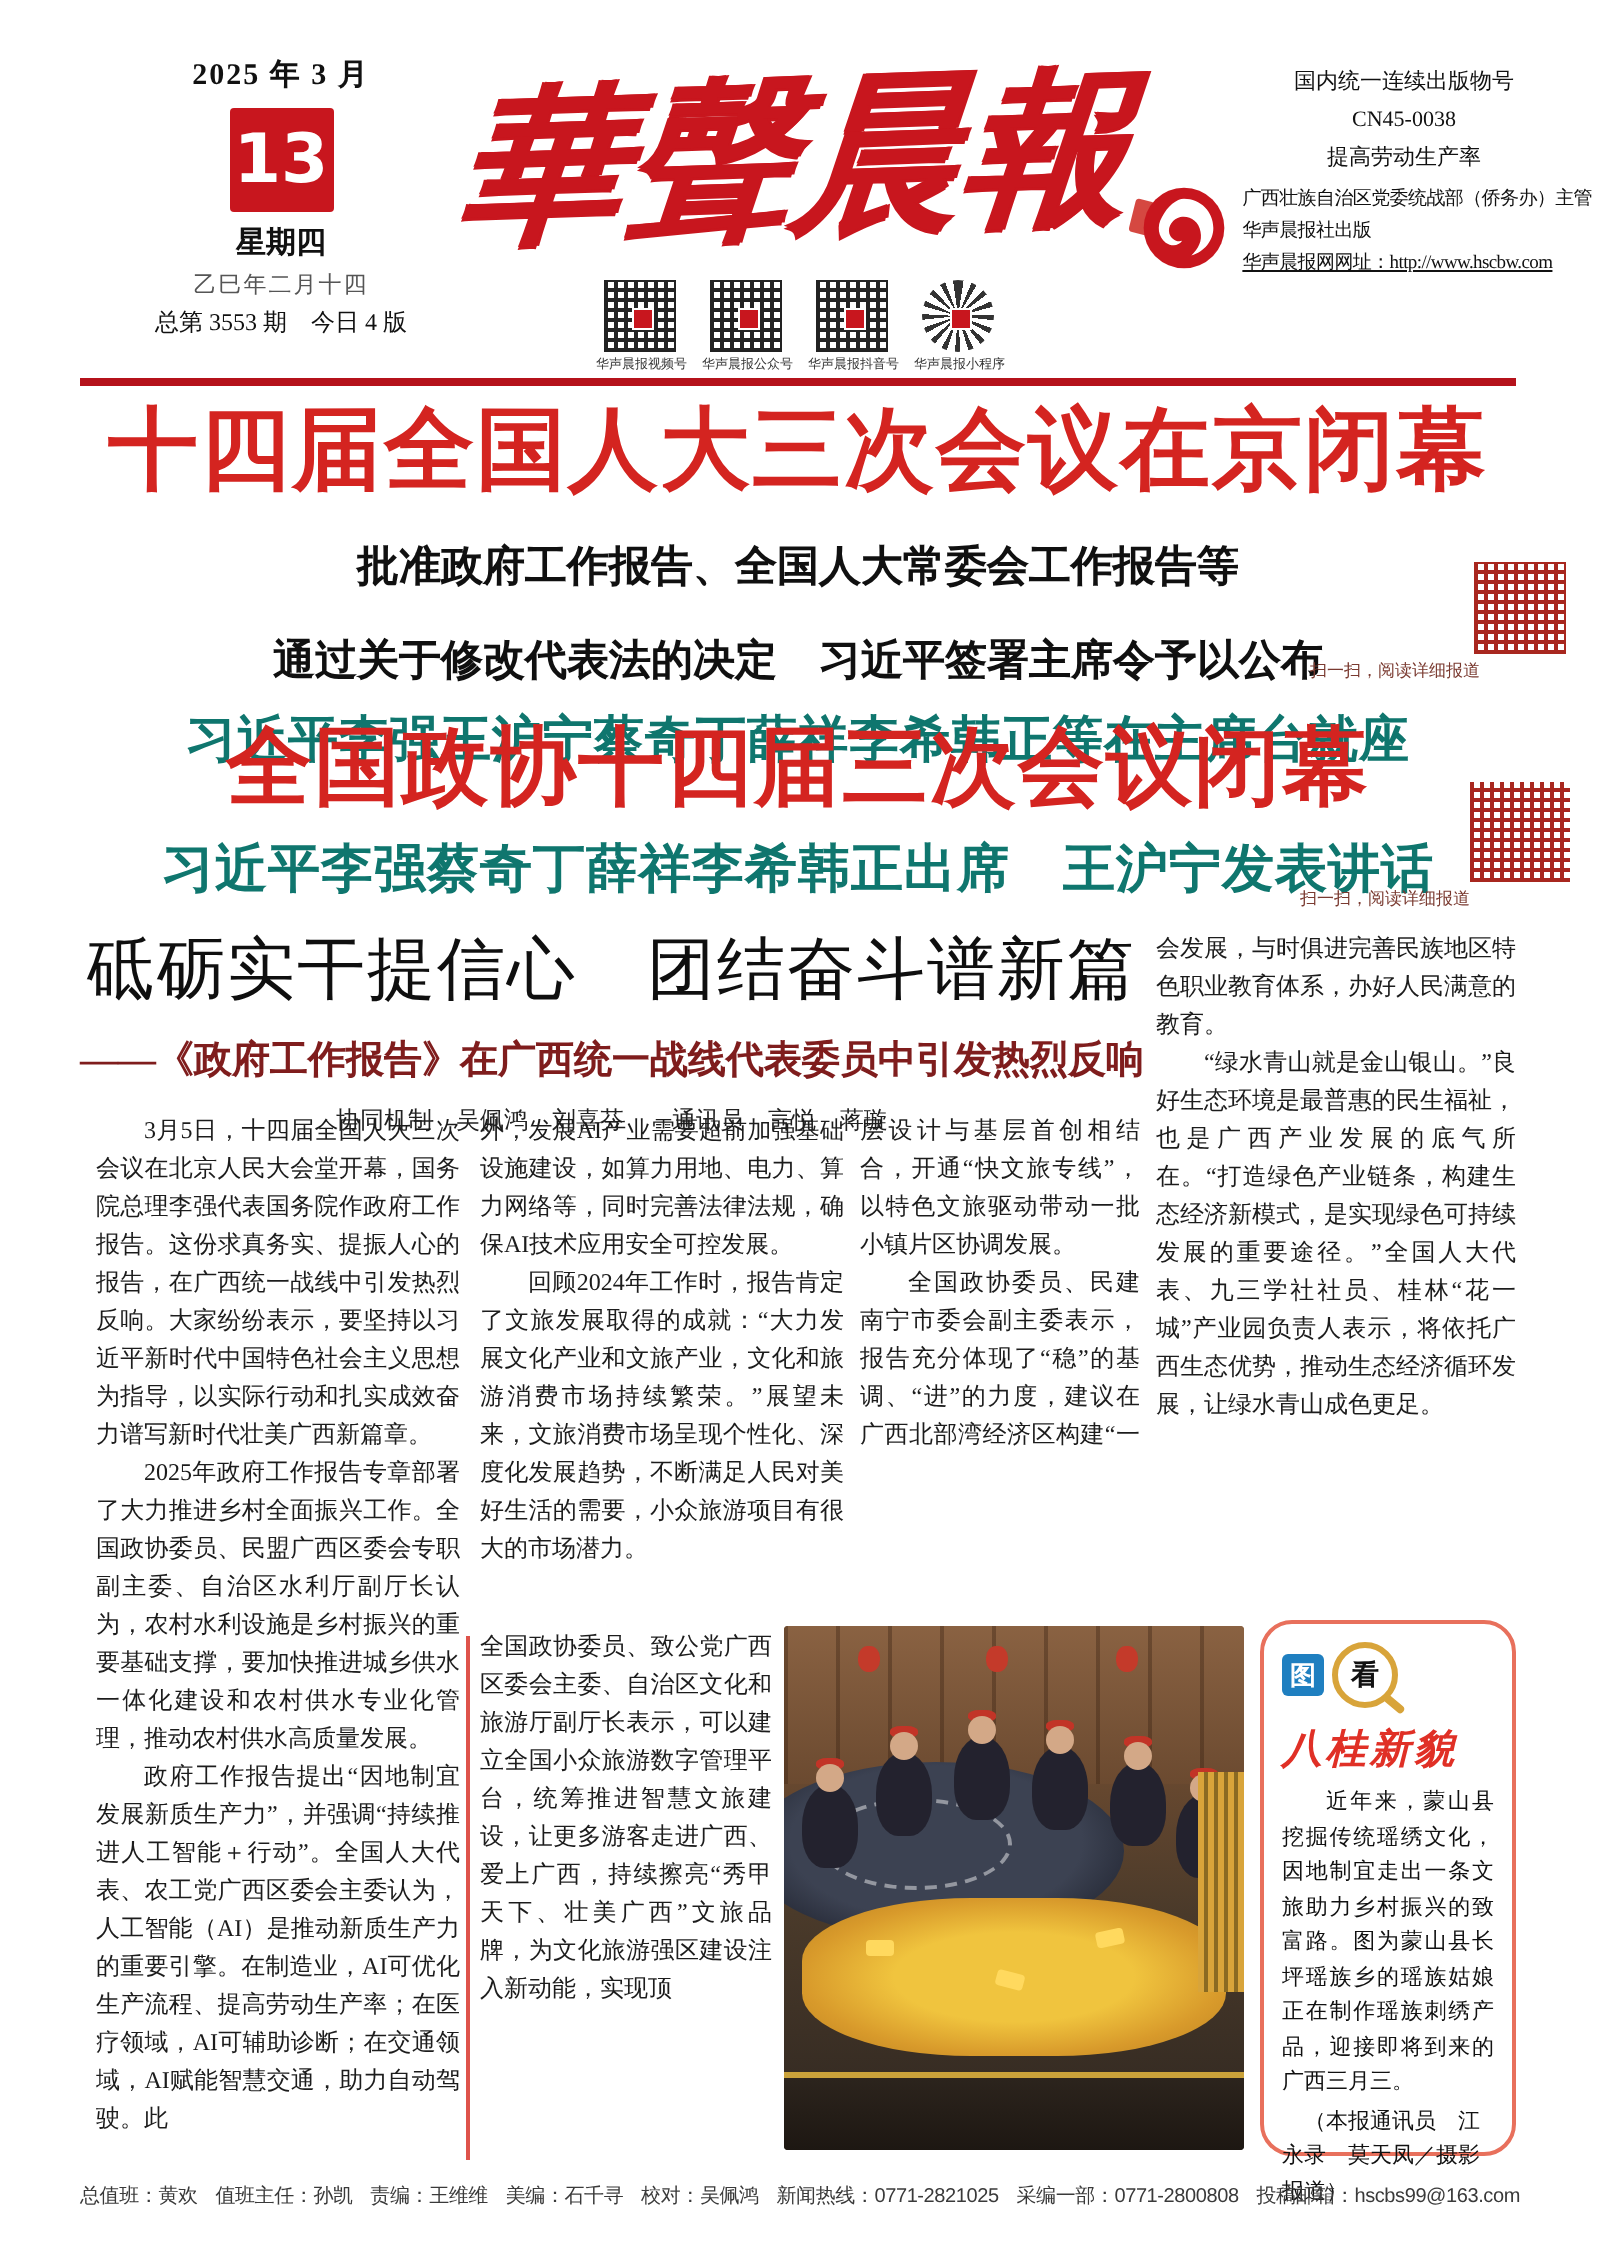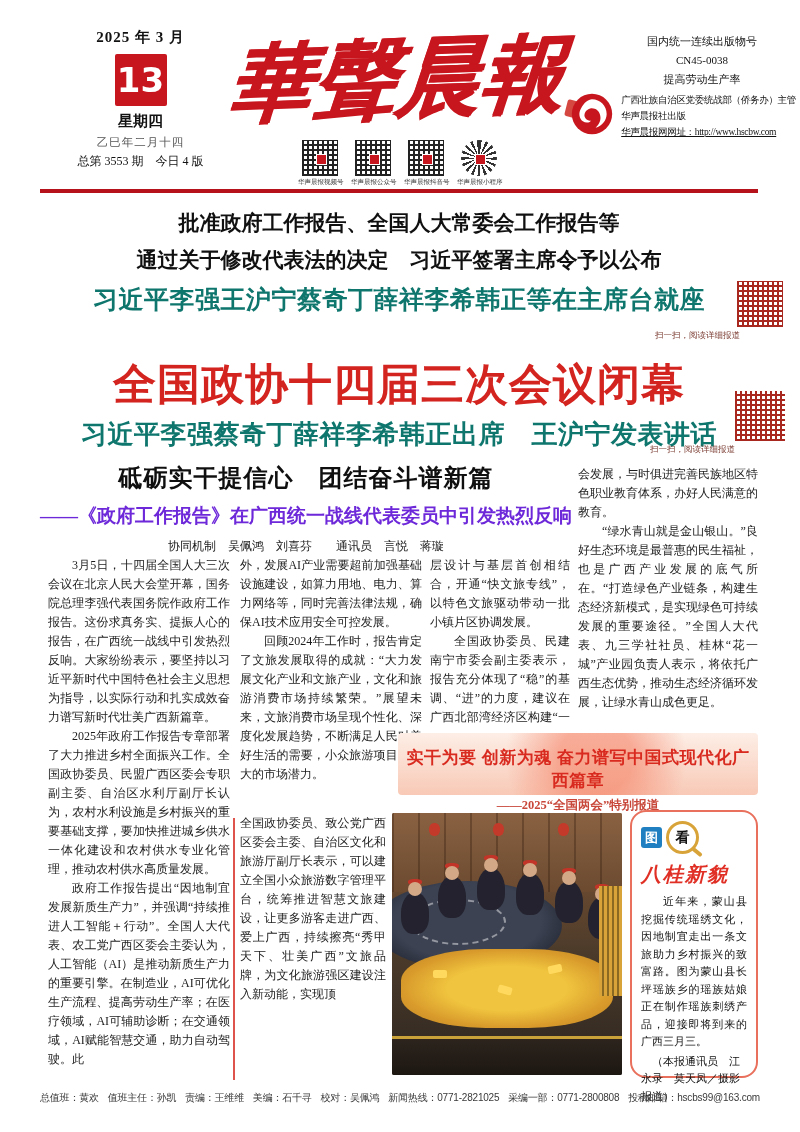--- a/index.html
+++ b/index.html
@@ -33,30 +33,30 @@
   .qr-box::after{content:"";position:absolute;left:14px;top:14px;width:9px;height:9px;background:#c8161e;border:1px solid #fff;}
   .qr-box.round{border-radius:50%;background:
       repeating-conic-gradient(#333 0 9deg,#fff 9deg 22deg);}
   .qr-label{font-size:6.5px;color:#333;margin-top:2px;white-space:nowrap;}
   .rule-red{position:absolute;left:40px;top:189px;width:718px;height:4px;background:#b5121b;}
   
   .hblock{position:absolute;left:40px;width:718px;text-align:center;}
   .h-main{margin:0;color:#d42420;font-weight:bold;letter-spacing:1px;line-height:1.12;}
   .h1size{font-size:45px;}
   .h2size{font-size:43px;}
-  .deck-serif{font-family:"Liberation Serif",serif;font-weight:bold;font-size:21px;margin-top:9px;color:#101010;}
+  .deck-serif{font-family:"Liberation Serif",serif;font-weight:bold;font-size:21px;margin-top:19px;color:#101010;}
   .deck-sans{font-weight:bold;font-size:25px;margin-top:9px;color:#0f766e;letter-spacing:0.5px;}
   .qr-red{position:absolute;background:
       repeating-linear-gradient(0deg,#a8271f 0 2px,transparent 2px 5px),
       repeating-linear-gradient(90deg,#a8271f 0 2px,#fff 2px 5px);}
   .scan-cap{position:absolute;font-size:8.5px;color:#7a3a30;white-space:nowrap;}
   
   .art-head{position:absolute;left:40px;top:462px;width:532px;text-align:center;}
-  .a-title{margin:0;font-size:24px;font-weight:bold;color:#0f0f0f;letter-spacing:1px;}
-  .a-sub{font-family:"Liberation Serif",serif;font-weight:bold;font-size:19px;margin-top:9px;color:#6d28d9;}
+  .a-title{margin:0;font-size:34px;font-weight:normal;color:#0f0f0f;letter-spacing:1px;}
+  .a-sub{font-family:"Liberation Serif",serif;font-weight:bold;font-size:19px;margin-top:9px;color:#7f1d1d;}
   .a-byline{font-family:"Liberation Serif",serif;font-size:12px;margin-top:9px;color:#222;}
   .col{position:absolute;font-family:"Liberation Serif",serif;font-size:12px;line-height:19px;
        text-align:justify;color:#1c1c1c;overflow:hidden;}
   .col p{margin:0;text-indent:2em;}
   .col p.cont{text-indent:0;}
   .col1{left:48px;top:556px;width:182px;height:528px;}
   .col2a{left:240px;top:556px;width:182px;height:252px;}
   .col2b{left:240px;top:814px;width:146px;height:268px;}
   .col3{left:430px;top:556px;width:140px;height:168px;}
   .col4{left:578px;top:465px;width:180px;height:340px;}
@@ -156,20 +156,21 @@
     </div>
     <div class="qr-item">
       <div class="qr-box round"></div>
       <div class="qr-label">华声晨报小程序</div>
     </div>
   </div>
 
   <div class="rule-red"></div>
 
   <div class="hblock" style="top:200px;">
+    <h2 class="h-main h1size">十四届全国人大三次会议在京闭幕</h2>
     <div class="deck-serif">批准政府工作报告、全国人大常委会工作报告等</div>
     <div class="deck-serif">通过关于修改代表法的决定　习近平签署主席令予以公布</div>
     <div class="deck-sans">习近平李强王沪宁蔡奇丁薛祥李希韩正等在主席台就座</div>
   </div>
   <div class="qr-red" style="left:737px;top:281px;width:46px;height:46px;"></div>
   <div class="scan-cap" style="left:655px;top:330px;">扫一扫，阅读详细报道</div>
 
   <div class="hblock" style="top:360px;">
     <h2 class="h-main h2size">全国政协十四届三次会议闭幕</h2>
     <div class="deck-sans" style="font-size:26px;">习近平李强蔡奇丁薛祥李希韩正出席　王沪宁发表讲话</div>
@@ -198,24 +199,20 @@
   <div class="col col3">
     <p class="cont">层设计与基层首创相结合，开通“快文旅专线”，以特色文旅驱动带动一批小镇片区协调发展。</p>
     <p>全国政协委员、民建南宁市委会副主委表示，报告充分体现了“稳”的基调、“进”的力度，建议在广西北部湾经济区构建“一网＋区域互认”协同机制。</p>
   </div>
   <div class="col col4">
     <p class="cont">会发展，与时俱进完善民族地区特色职业教育体系，办好人民满意的教育。</p>
     <p>“绿水青山就是金山银山。”良好生态环境是最普惠的民生福祉，也是广西产业发展的底气所在。“打造绿色产业链条，构建生态经济新模式，是实现绿色可持续发展的重要途径。”全国人大代表、九三学社社员、桂林“花一城”产业园负责人表示，将依托广西生态优势，推动生态经济循环发展，让绿水青山成色更足。</p>
   </div>
   <div class="vrule-red"></div>
 
-  <div class="banner">
-    <div class="banner-line1">实干为要 创新为魂 奋力谱写中国式现代化广西篇章</div>
-    <div class="banner-line2">——2025“全国两会”特别报道</div>
-  </div>
 
   <figure class="photo" style="margin:0;">
     <div class="ph-wall"></div>
     <div class="ph-lantern" style="left:16%;"></div>
     <div class="ph-lantern" style="left:44%;"></div>
     <div class="ph-lantern" style="left:72%;"></div>
     <div class="ph-table"></div>
     <div class="ph-ring"></div>
     <div class="ph-person" style="left:4%;top:30%;">
         <div class="ph-band"></div>

